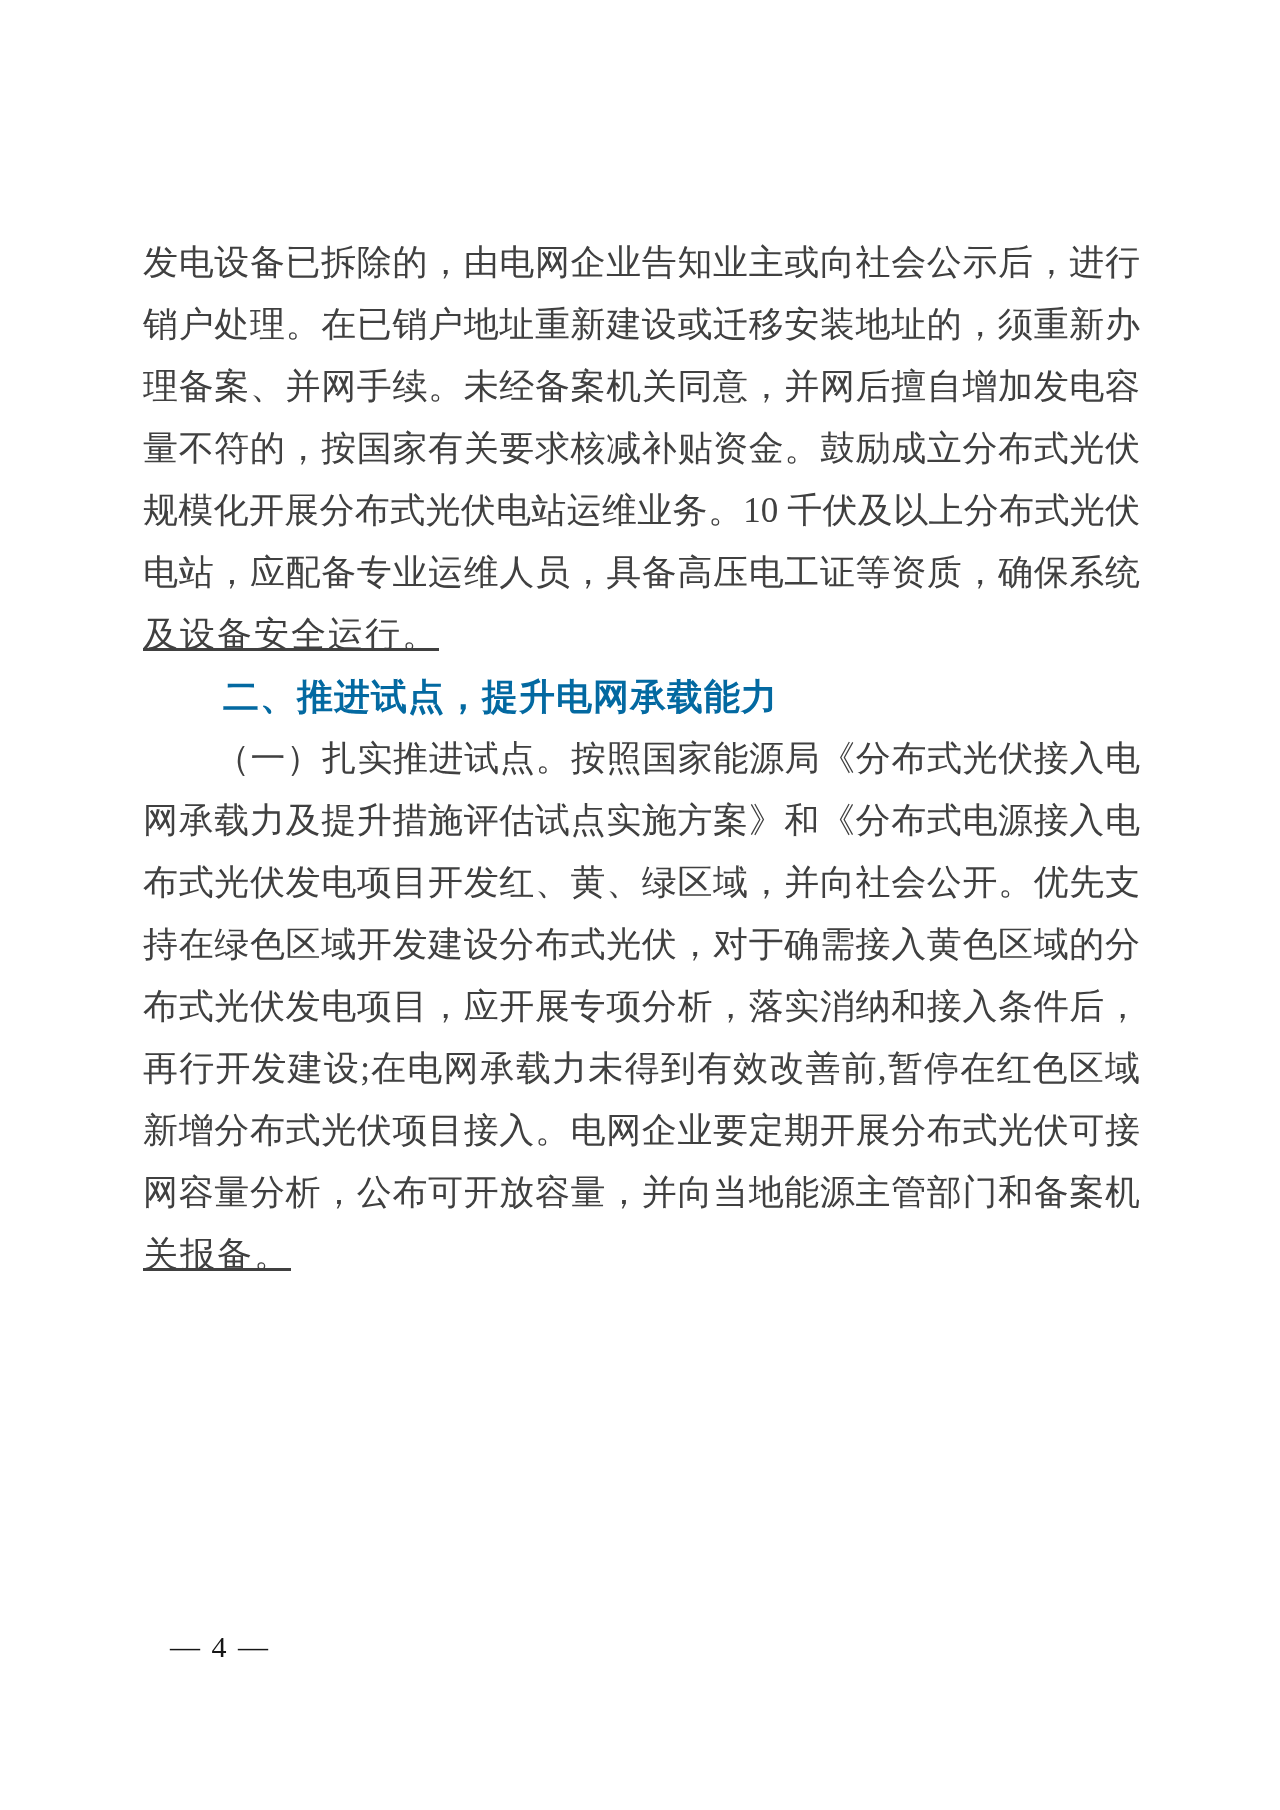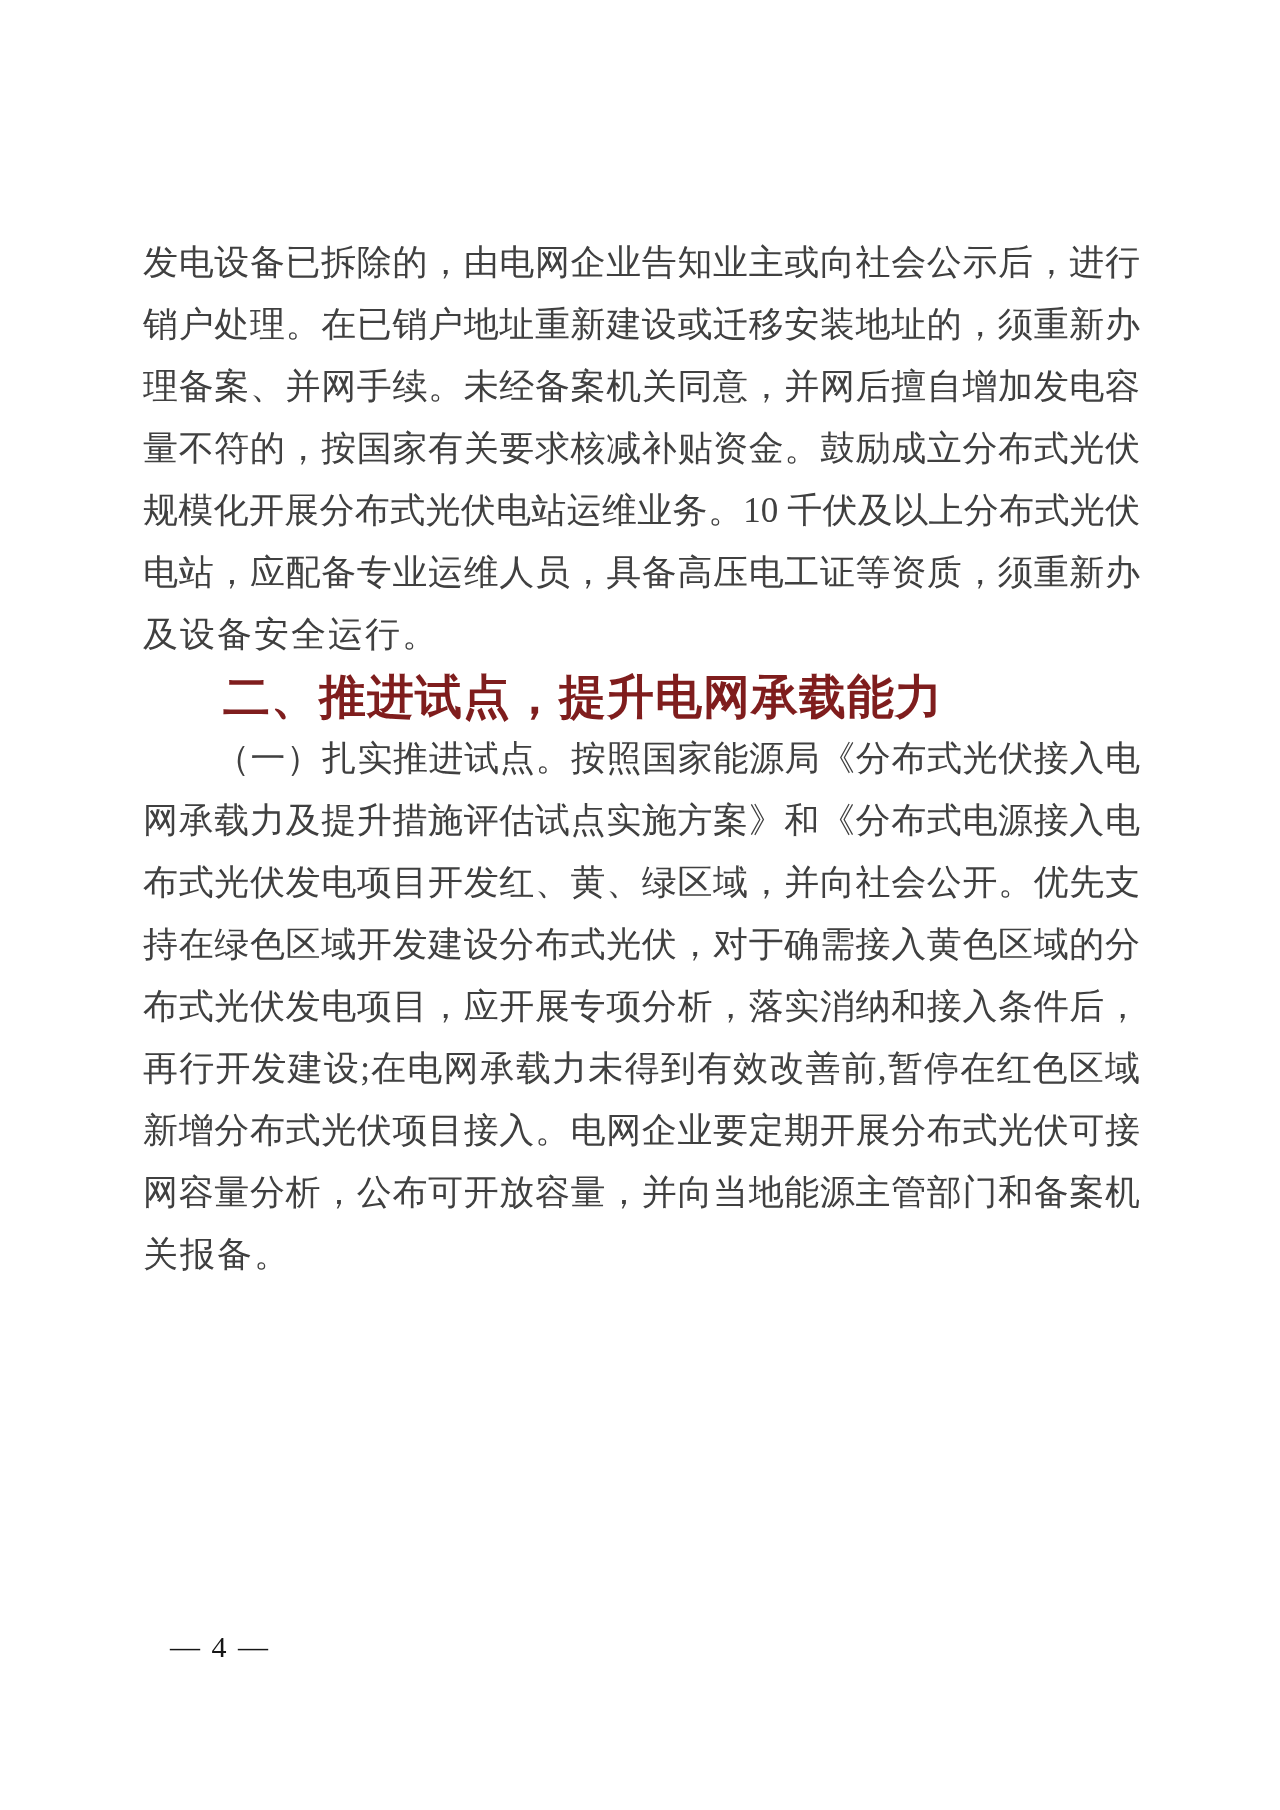--- a/index.html
+++ b/index.html
@@ -26,32 +26,33 @@
     line-height: 62px;
     font-size: 35px;
     text-align: justify;
     text-align-last: justify;
     color: #404040;
   }
   .line.last {
     text-align: left;
     text-align-last: left;
     letter-spacing: 2px;
+    text-decoration: underline;
   }
   .line.indent {
     padding-left: 72px;
   }
   .heading-line {
     height: 62px;
     line-height: 62px;
     padding-left: 80px;
-    font-size: 47px;
+    font-size: 36px;
     font-weight: 700;
     font-family: "Liberation Sans", "DejaVu Sans", sans-serif;
-    color: #7f1d1d;
+    color: #0369a1;
     letter-spacing: 1px;
   }
   .page-footer {
     position: absolute;
     left: 170px;
     top: 1630px;
     font-size: 30px;
     letter-spacing: 2px;
     color: #161616;
   }
@@ -61,21 +62,21 @@
 
 <div class="page">
   <div class="text-block">
 
     <div class="paragraph">
         <div class="line">发电设备已拆除的，由电网企业告知业主或向社会公示后，进行</div>
         <div class="line">销户处理。在已销户地址重新建设或迁移安装地址的，须重新办</div>
         <div class="line">理备案、并网手续。未经备案机关同意，并网后擅自增加发电容</div>
         <div class="line">量不符的，按国家有关要求核减补贴资金。鼓励成立分布式光伏</div>
         <div class="line">规模化开展分布式光伏电站运维业务。10 千伏及以上分布式光伏</div>
-        <div class="line">电站，应配备专业运维人员，具备高压电工证等资质，须重新办</div>
+        <div class="line">电站，应配备专业运维人员，具备高压电工证等资质，确保系统</div>
         <div class="line last">及设备安全运行。</div>
       </div>
 
     <div class="heading-line">二、推进试点，提升电网承载能力</div>
 
     <div class="paragraph">
         <div class="line indent">（一）扎实推进试点。按照国家能源局《分布式光伏接入电</div>
         <div class="line">网承载力及提升措施评估试点实施方案》和《分布式电源接入电</div>
         <div class="line">布式光伏发电项目开发红、黄、绿区域，并向社会公开。优先支</div>
         <div class="line">持在绿色区域开发建设分布式光伏，对于确需接入黄色区域的分</div>

